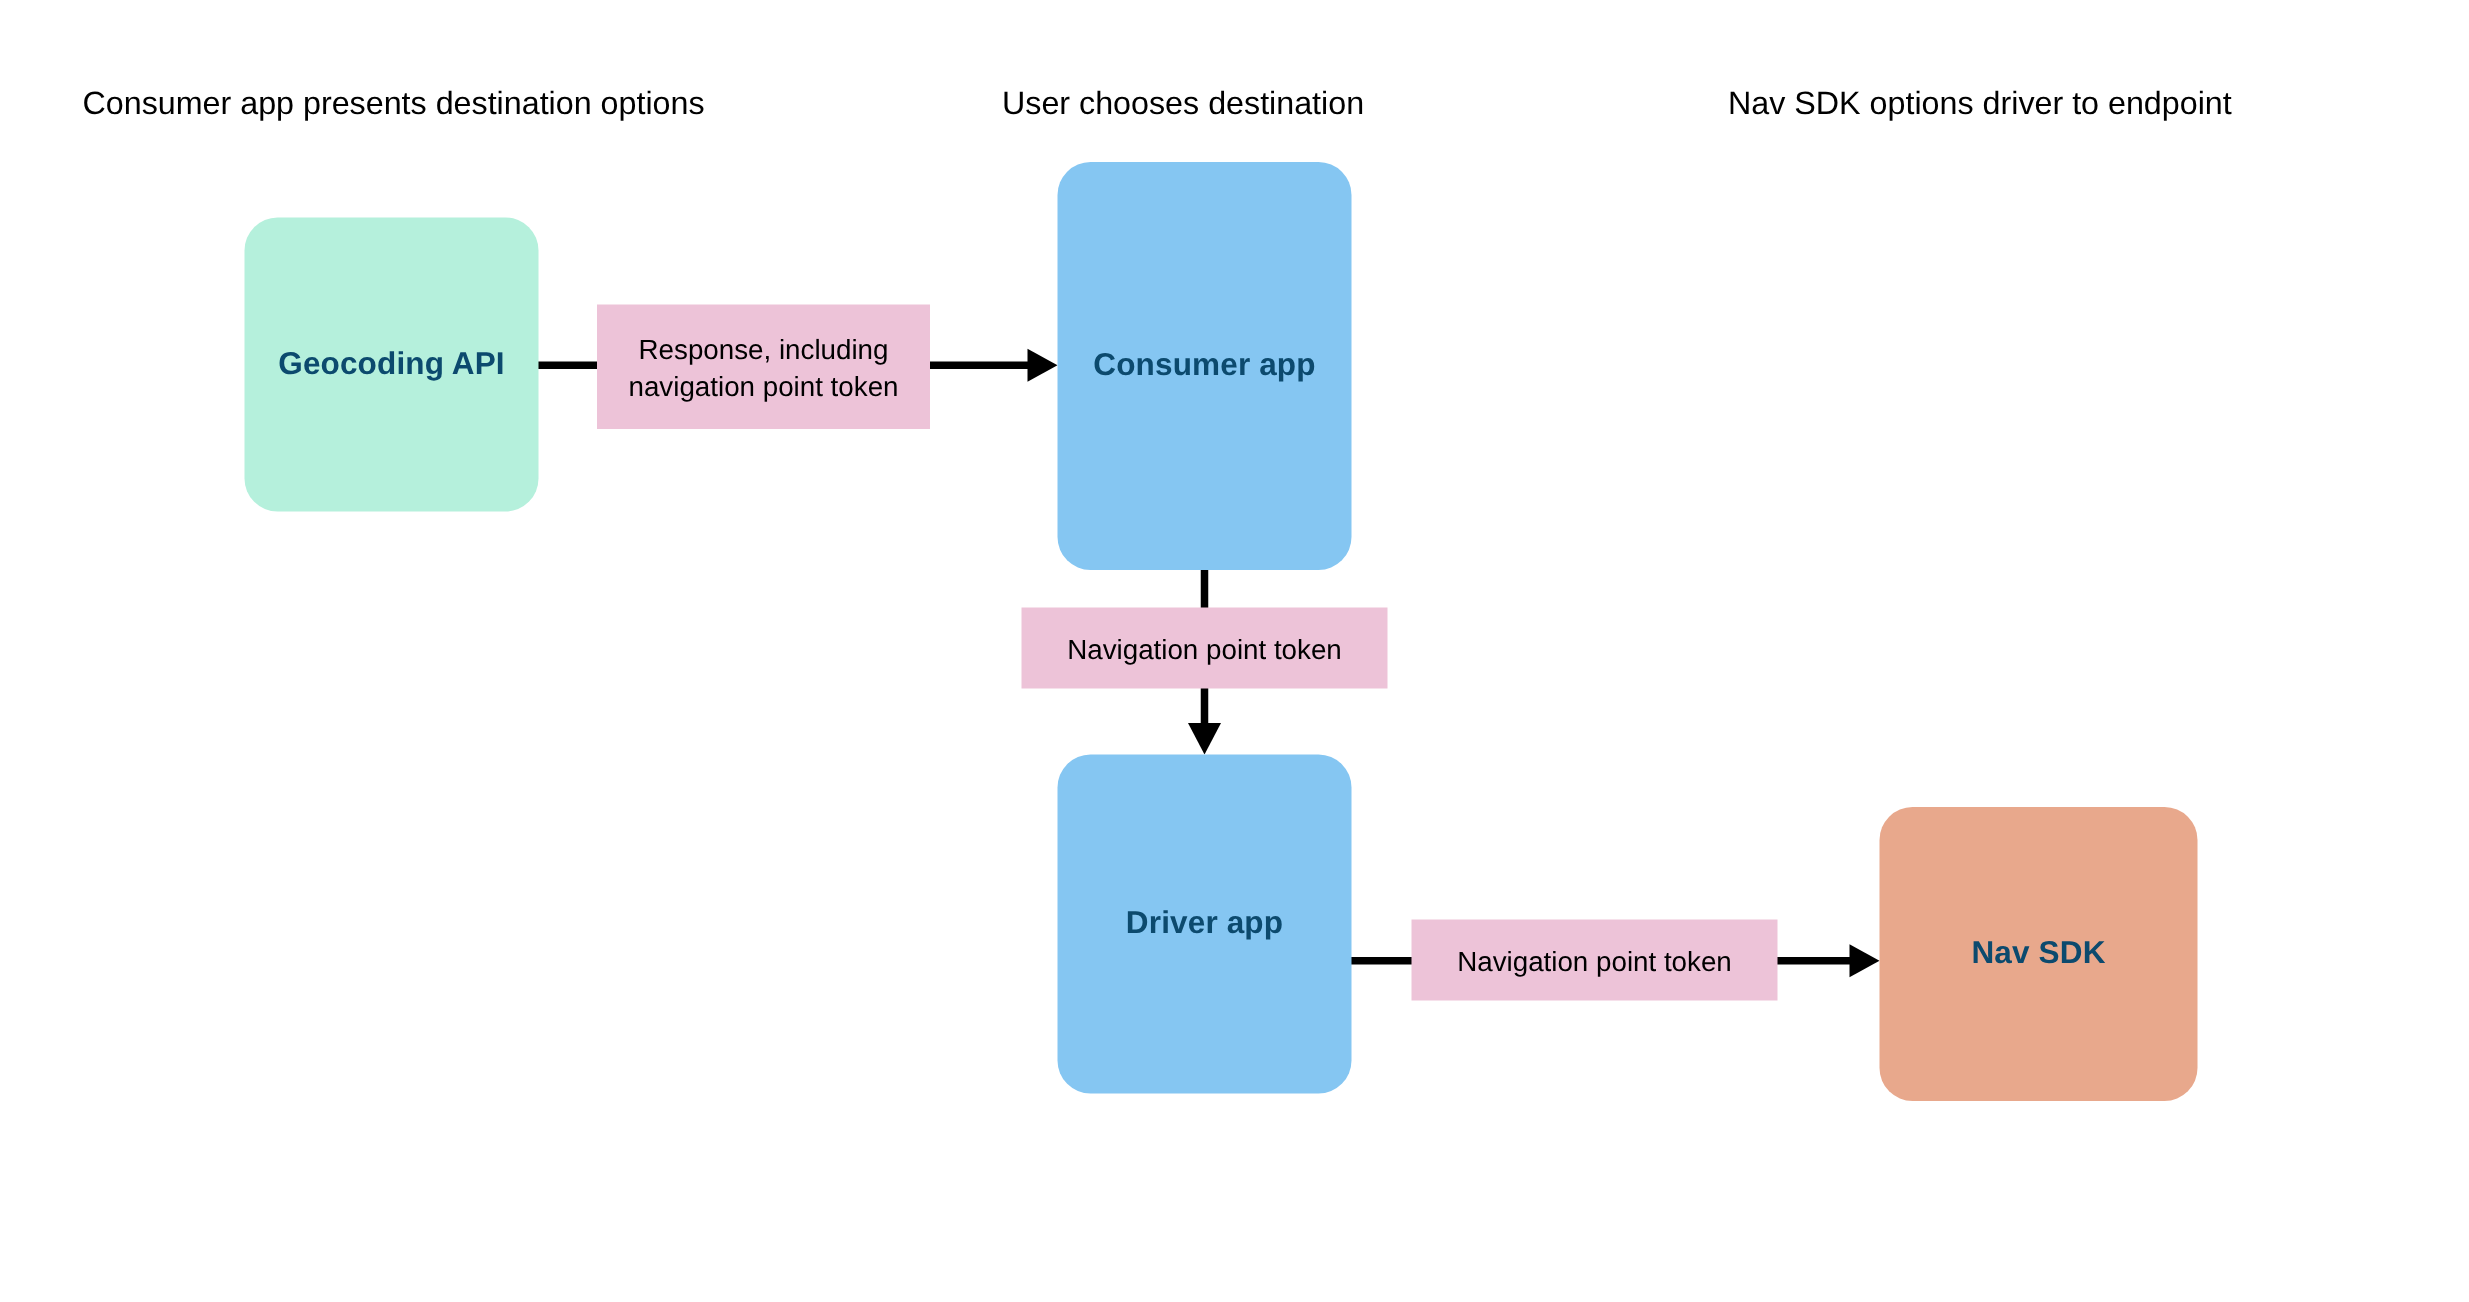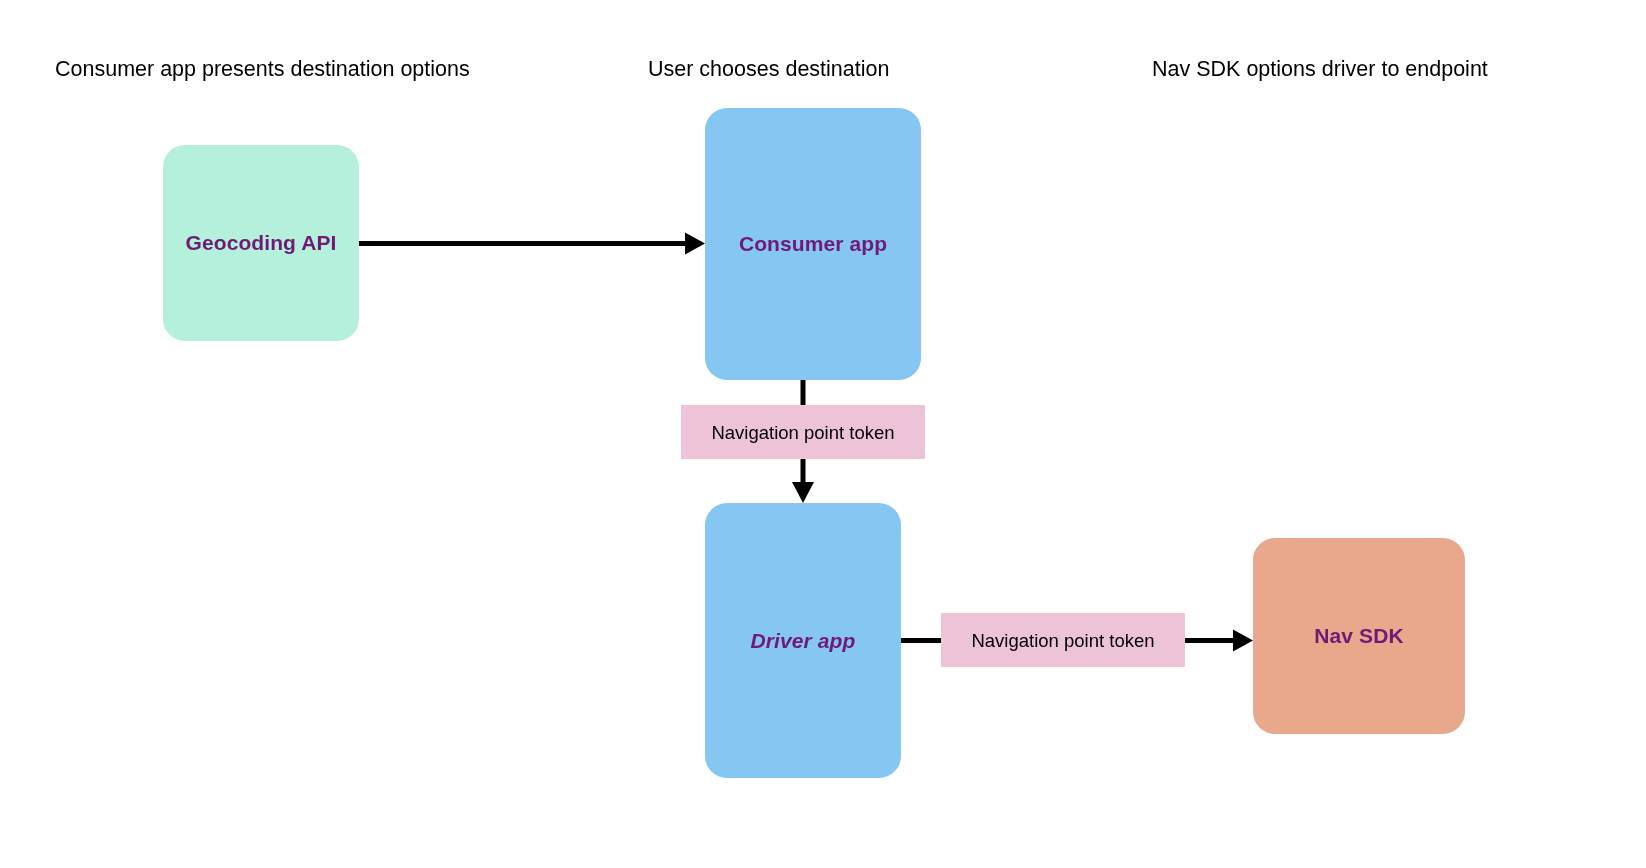--- a/index.html
+++ b/index.html
@@ -32,21 +32,21 @@
     position: absolute;
     border-radius: 22px;
     display: flex;
     align-items: center;
     justify-content: center;
     box-sizing: border-box;
   }
   .node-label {
     font-size: 21px;
     font-weight: 700;
-    color: #701a75;
+    color: #0c4a6e;
     text-align: center;
     letter-spacing: 0.1px;
   }
   .edge-label {
     position: absolute;
     display: flex;
     align-items: center;
     justify-content: center;
     box-sizing: border-box;
     z-index: 5;
@@ -67,21 +67,21 @@
     overflow: visible;
   }
 </style>
 </head>
 <body>
 
 <div id="canvas">
 
   <div class="col-header" style="left:55px; top:56px;">Consumer app presents destination options</div>
 
-  <div class="col-header" style="left:648px; top:56px;">User chooses destination</div>
+  <div class="col-header" style="left:668px; top:56px;">User chooses destination</div>
 
   <div class="col-header" style="left:1152px; top:56px;">Nav SDK options driver to endpoint</div>
 
   <div class="edge" style="left:355px; top:228px; width:356px; height:32px;">
     <svg width="356" height="32" viewBox="0 0 356 32">
       <line x1="2" y1="15.5" x2="334" y2="15.5" stroke="#000000" stroke-width="5"></line>
       <polygon points="330,4.5 350,15.5 330,26.5" fill="#000000"></polygon>
     </svg>
   </div>
 
@@ -96,32 +96,35 @@
     <svg width="362" height="32" viewBox="0 0 362 32">
       <line x1="2" y1="15.5" x2="340" y2="15.5" stroke="#000000" stroke-width="5"></line>
       <polygon points="336,4.5 356,15.5 336,26.5" fill="#000000"></polygon>
     </svg>
   </div>
 
   <div class="node" style="left:163px; top:145px; width:196px; height:196px; background:#b5f0dc; z-index:6;">
     <span class="node-label">Geocoding API</span>
   </div>
 
-  <div class="node" style="left:705px; top:108px; width:216px; height:272px; background:#85c6f2; z-index:6;">
+  <div class="node" style="left:705px; top:108px; width:196px; height:272px; background:#85c6f2; z-index:6;">
     <span class="node-label">Consumer app</span>
   </div>
 
-  <div class="node" style="left:705px; top:503px; width:196px; height:275px; background:#85c6f2; z-index:6;font-style:italic;">
+  <div class="node" style="left:705px; top:503px; width:196px; height:226px; background:#85c6f2; z-index:6;">
     <span class="node-label">Driver app</span>
   </div>
 
   <div class="node" style="left:1253px; top:538px; width:212px; height:196px; background:#e8a88c; z-index:6;">
     <span class="node-label">Nav SDK</span>
   </div>
 
+  <div class="edge-label" style="left:398px; top:203px; width:222px; height:83px; background:#edc3d8;">
+    <span class="edge-label-text">Response, including navigation point token</span>
+  </div>
 
   <div class="edge-label" style="left:681px; top:405px; width:244px; height:54px; background:#edc3d8;">
     <span class="edge-label-text">Navigation point token</span>
   </div>
 
   <div class="edge-label" style="left:941px; top:613px; width:244px; height:54px; background:#edc3d8;">
     <span class="edge-label-text">Navigation point token</span>
   </div>
 
 </div>

